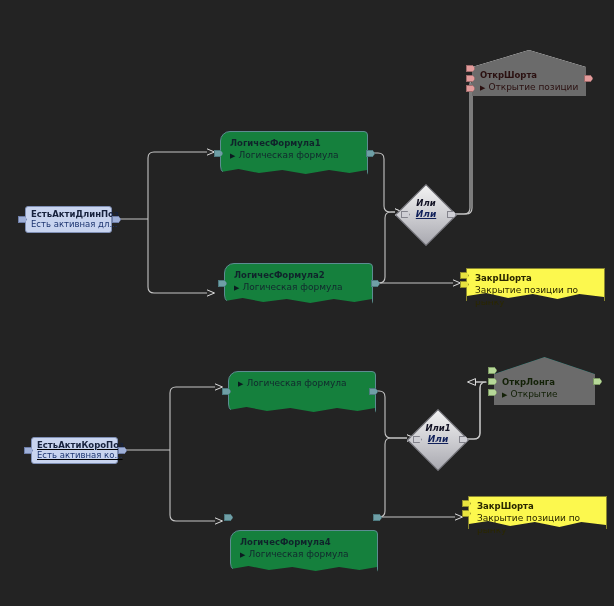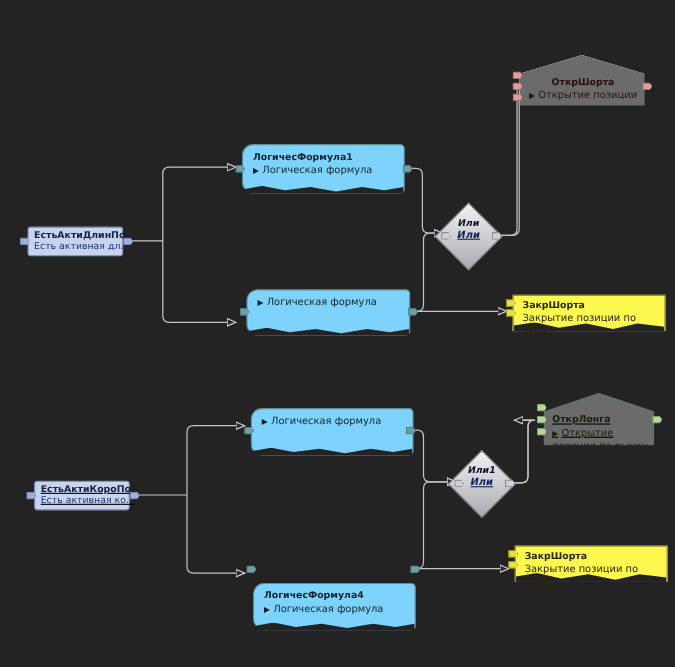--- a/index.html
+++ b/index.html
@@ -11,21 +11,21 @@
   .node{position:absolute;box-sizing:border-box;}
 
   
   .src{background:#c8d4ef;border:1px solid #7f8fb5;border-radius:3px;
        padding:2px 4px 3px 5px;}
   .src .ttl{font-size:8.5px;font-weight:bold;color:#16213c;line-height:10px;
             white-space:nowrap;}
   .src .sub{font-size:8.5px;color:#1d3570;line-height:10px;white-space:nowrap;}
 
   
-  .fml{background:#7dd3fc;border:1px solid #5d8c92;
+  .fml{background:#15803d;border:1px solid #5d8c92;
        border-radius:10px 4px 4px 10px;padding:5px 6px 6px 9px;}
   .fml .ttl{font-size:8.5px;font-weight:bold;color:#10242b;line-height:12px;
             white-space:nowrap;}
   .fml .sub{font-size:9px;color:#12272e;line-height:13px;white-space:nowrap;}
   .fml .sub .tri{font-size:7px;margin-right:3px;color:#0c1b20;}
   .wavy{position:absolute;left:0;right:0;bottom:-1px;height:7px;
         background:#232323;
         clip-path:polygon(0 3px,12% 0,26% 4px,42% 1px,58% 5px,74% 1px,88% 4px,100% 1px,100% 100%,0 100%);}
 
   
@@ -33,23 +33,23 @@
   .out .ttl{font-size:8.5px;font-weight:bold;line-height:11px;white-space:nowrap;}
   .out .sub{font-size:9px;line-height:12px;}
   .out .sub .tri{font-size:7px;margin-right:3px;}
 
   .pent{clip-path:polygon(0 17px,50% 0,100% 17px,100% 100%,0 100%);
         border:none;padding-top:20px;}
   .pent-border{position:absolute;inset:0;
         clip-path:polygon(0 17px,50% 0,100% 17px,100% 100%,0 100%);
         background:#6b6b6b;z-index:-1;}
 
-  .pink{background:#e5e5e5;text-align:center;}
+  .pink{background:#e5e5e5;}
   .pink .ttl,.pink .sub{color:#2a1010;}
-  .green{background:#0f766e;text-decoration:underline;}
+  .green{background:#0f766e;}
   .green .ttl,.green .sub{color:#132107;}
   .yellow{background:#fcf84e;border:1px solid #8a8730;}
   .yellow .ttl,.yellow .sub{color:#2a2700;}
   .ywave{position:absolute;left:0;right:0;bottom:-1px;height:8px;background:#232323;
         clip-path:polygon(0 3px,14% 0,30% 5px,48% 1px,66% 6px,82% 1px,100% 4px,100% 100%,0 100%);}
 
   
   .dia{position:absolute;width:44px;height:44px;font-style:italic;}
   .dia .shape{position:absolute;inset:0;background:linear-gradient(135deg,#f2f2f2 0%,#d2d2d6 45%,#a9a9b0 100%);
         transform:rotate(45deg);border:1px solid #8d8d95;box-sizing:border-box;}
@@ -125,20 +125,21 @@
 
   <div class="node fml" style="left:220px;top:131px;width:148px;height:45px;">
     <div class="ttl">ЛогичесФормула1</div>
     <div class="sub"><span class="tri">▶</span><span>Логическая формула</span></div>
     <div class="wavy"></div>
   </div>
   <div class="port pin p-teal" style="left:214px;top:150px;"></div>
   <div class="port pin p-teal" style="left:366px;top:150px;"></div>
 
   <div class="node fml" style="left:224px;top:263px;width:149px;height:42px;">
+    <div class="ttl">ЛогичесФормула2</div>
     <div class="sub"><span class="tri">▶</span><span>Логическая формула</span></div>
     <div class="wavy"></div>
   </div>
   <div class="port pin p-teal" style="left:218px;top:280px;"></div>
   <div class="port pin p-teal" style="left:371px;top:280px;"></div>
 
   <div class="node fml" style="left:228px;top:371px;width:148px;height:43px;">
     <div class="sub"><span class="tri">▶</span><span>Логическая формула</span></div>
     <div class="wavy"></div>
   </div>

